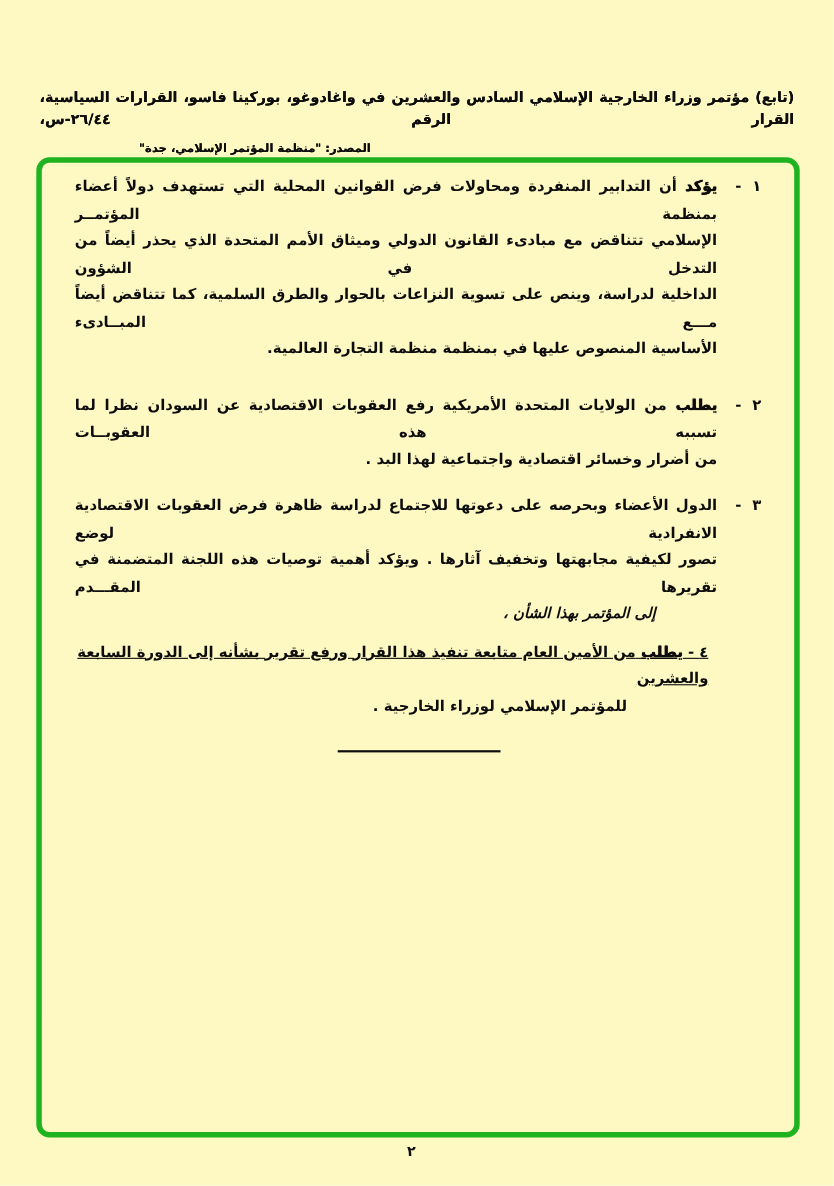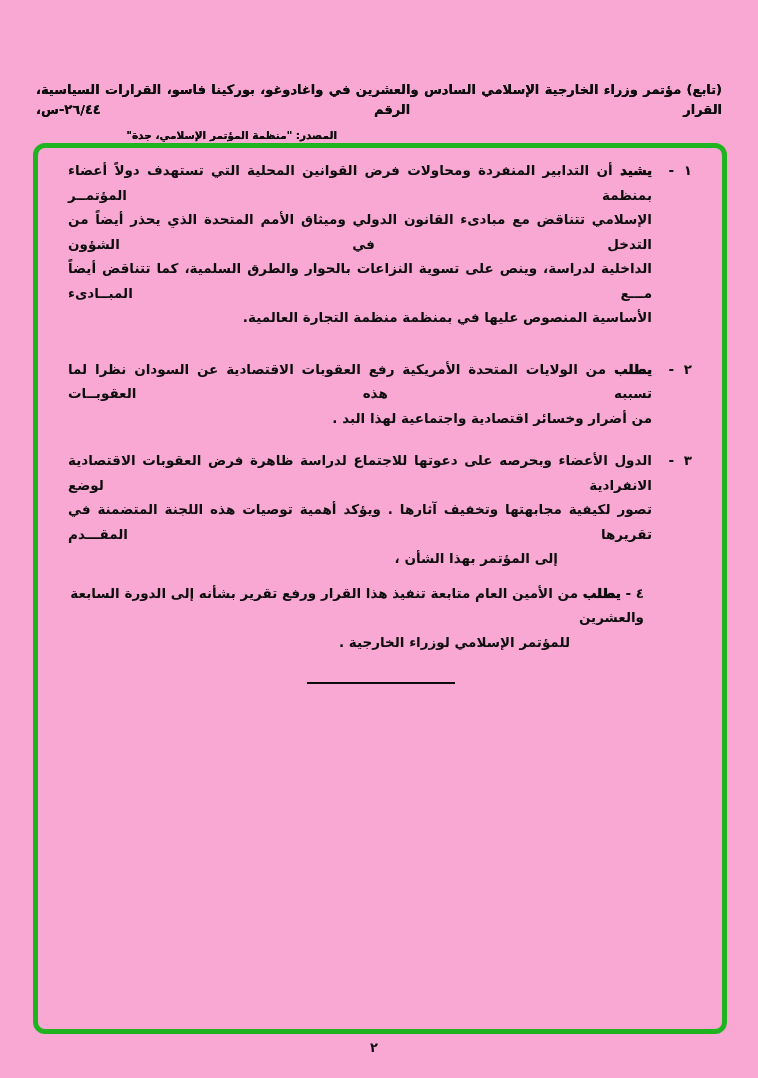--- a/index.html
+++ b/index.html
@@ -1,17 +1,17 @@
 <!DOCTYPE html>
 <html lang="ar"><head>
 <meta charset="utf-8">
 <style>
   html,body{margin:0;padding:0;background:#ffffff;}
   .page{
-    position:relative;width:758px;height:1078px;background:#f9a8d4;
+    position:relative;width:758px;height:1078px;background:#fef9c3;
     font-family:"DejaVu Sans",sans-serif;color:#0d0d0d;overflow:hidden;
   }
   
   .hdr{
     direction:rtl;margin:80px 36px 0 36px;
     font-size:13px;font-weight:bold;line-height:20px;
     text-align:justify;text-align-last:justify;
     text-shadow:0 0 0.4px #000;
   }
   .src{
@@ -30,23 +30,23 @@
   .marker{flex:0 0 40px;width:40px;text-align:right;word-spacing:5px;white-space:nowrap;}
   .itext{flex:1 1 auto;min-width:0;}
   .ln{text-align:justify;text-align-last:justify;}
   .ln-last{text-align:right;text-align-last:right;}
   .kw{text-shadow:0 0 0.9px #000, 0.3px 0 0 #000;}
   .mb-p1{margin-bottom:27px;}
   .mb-p2{margin-bottom:18px;}
   .mb-p3{margin-bottom:10px;}
   .p1-l3{margin-left:104px;}
   .p2-l1{margin-left:114px;}
-  .p3-l3{margin-right:94px;text-align:right;text-align-last:right;}
+  .p3-l3{margin-right:56px;text-align:right;text-align-last:right;font-style:italic;}
   .p4{display:block;margin-right:48px;font-size:13.5px;line-height:24.5px;font-weight:bold;}
-  .p4 .l0{text-align:right;}
+  .p4 .l0{text-align:right;text-decoration:underline;}
   .p4 .l1{text-align:right;margin-right:74px;}
   .divider{margin:28px 237px 0 0;width:148px;height:2px;background:#0d0d0d;}
   
   .pnum{
     position:absolute;top:1040px;left:0;width:748px;text-align:center;
     font-size:13px;font-weight:bold;
   }
 </style>
 </head>
 <body>
@@ -54,21 +54,21 @@
 <div class="page">
 
   <div class="hdr">(تابع) مؤتمر وزراء الخارجية الإسلامي السادس والعشرين في واغادوغو، بوركينا فاسو، القرارات السياسية، القرار الرقم ٢٦/٤٤-س،</div>
   <div class="src">المصدر:  "منظمة المؤتمر الإسلامي، جدة"</div>
 
   <div class="gbox" style="border-color: rgb(31, 180, 31);">
 
     <div class="item mb-p1">
       <span class="marker">١ -</span>
       <div class="itext">
-        <div class="ln"><span class="kw">يشيد</span> <span>أن التدابير المنفردة ومحاولات فرض القوانين المحلية التي تستهدف دولاً أعضاء بمنظمة المؤتمــر</span></div>
+        <div class="ln"><span class="kw">يؤكد</span> <span>أن التدابير المنفردة ومحاولات فرض القوانين المحلية التي تستهدف دولاً أعضاء بمنظمة المؤتمــر</span></div>
         <div class="ln">الإسلامي تتناقض مع مبادىء القانون الدولي وميثاق الأمم المتحدة الذي يحذر أيضاً من التدخل في الشؤون</div>
         <div class="ln">الداخلية لدراسة، وينص على تسوية النزاعات بالحوار والطرق السلمية، كما تتناقض أيضاً مـــع المبــادىء</div>
         <div class="ln-last p1-l3">الأساسية المنصوص عليها في بمنظمة منظمة التجارة العالمية.</div>
       </div>
     </div>
 
     <div class="item mb-p2">
       <span class="marker">٢ -</span>
       <div class="itext">
         <div class="ln"><span class="kw">يطلب</span> <span>من الولايات المتحدة الأمريكية رفع العقوبات الاقتصادية عن السودان نظرا لما تسببه هذه العقوبــات</span></div>

